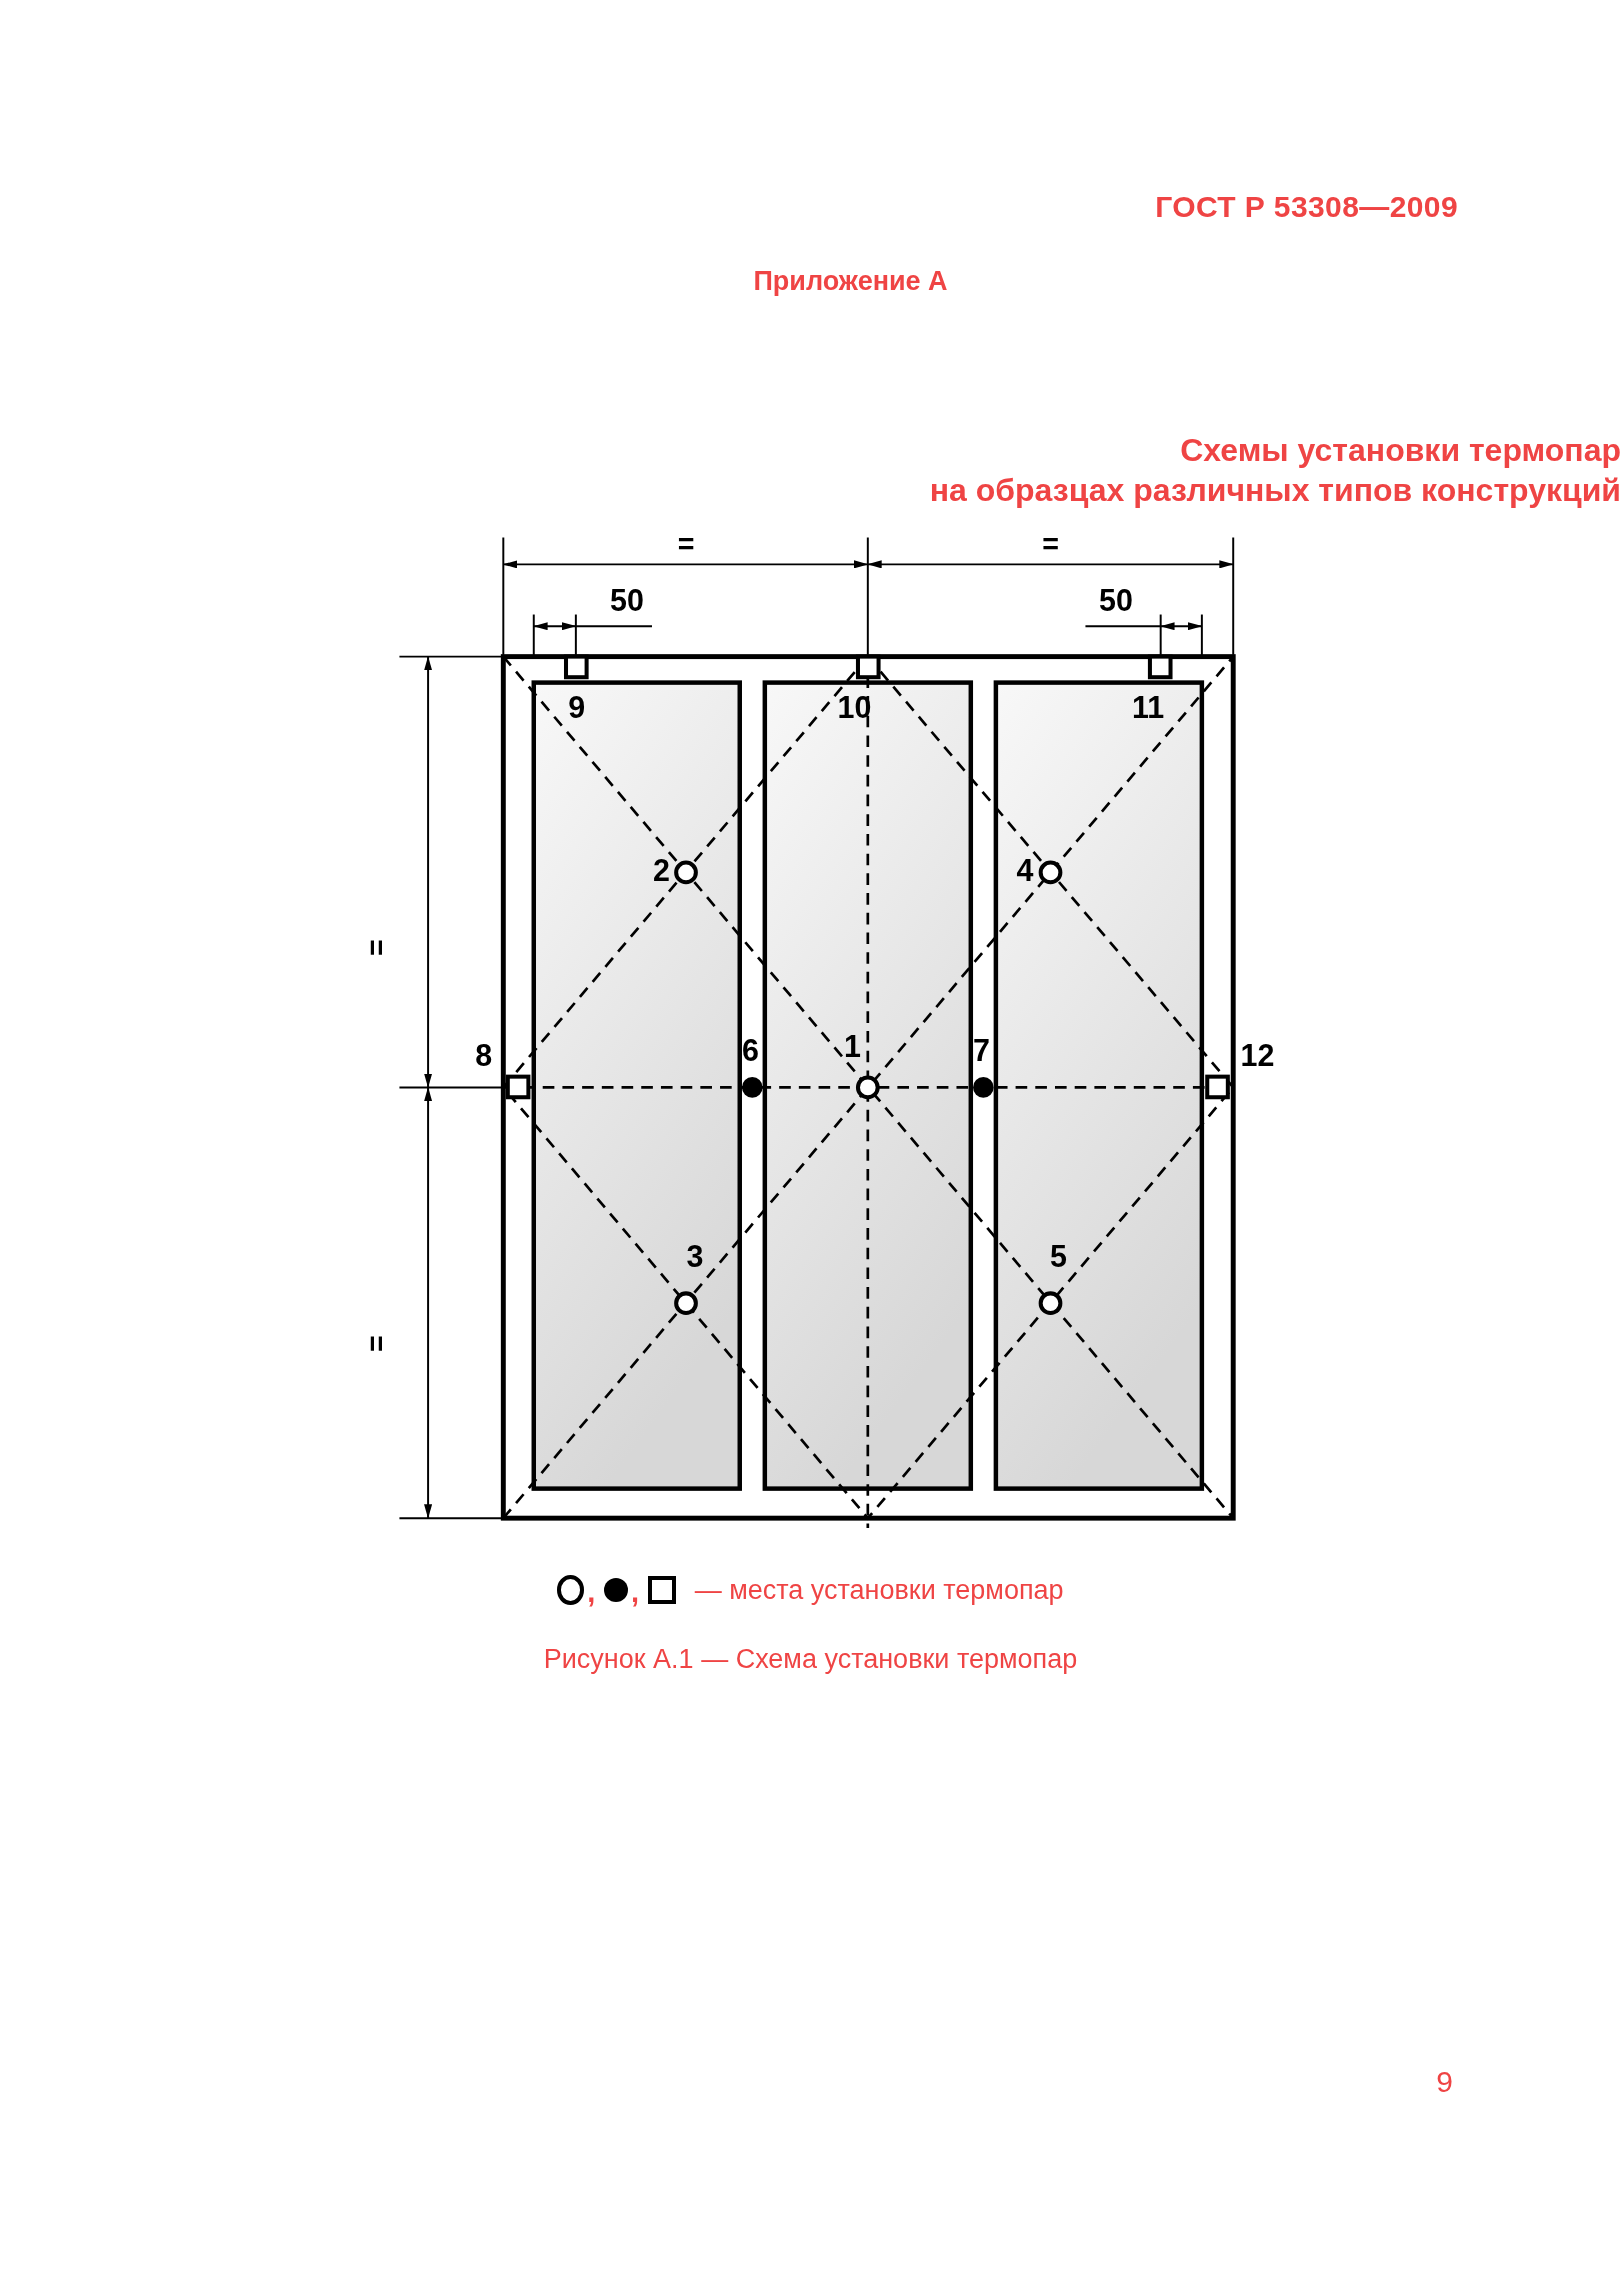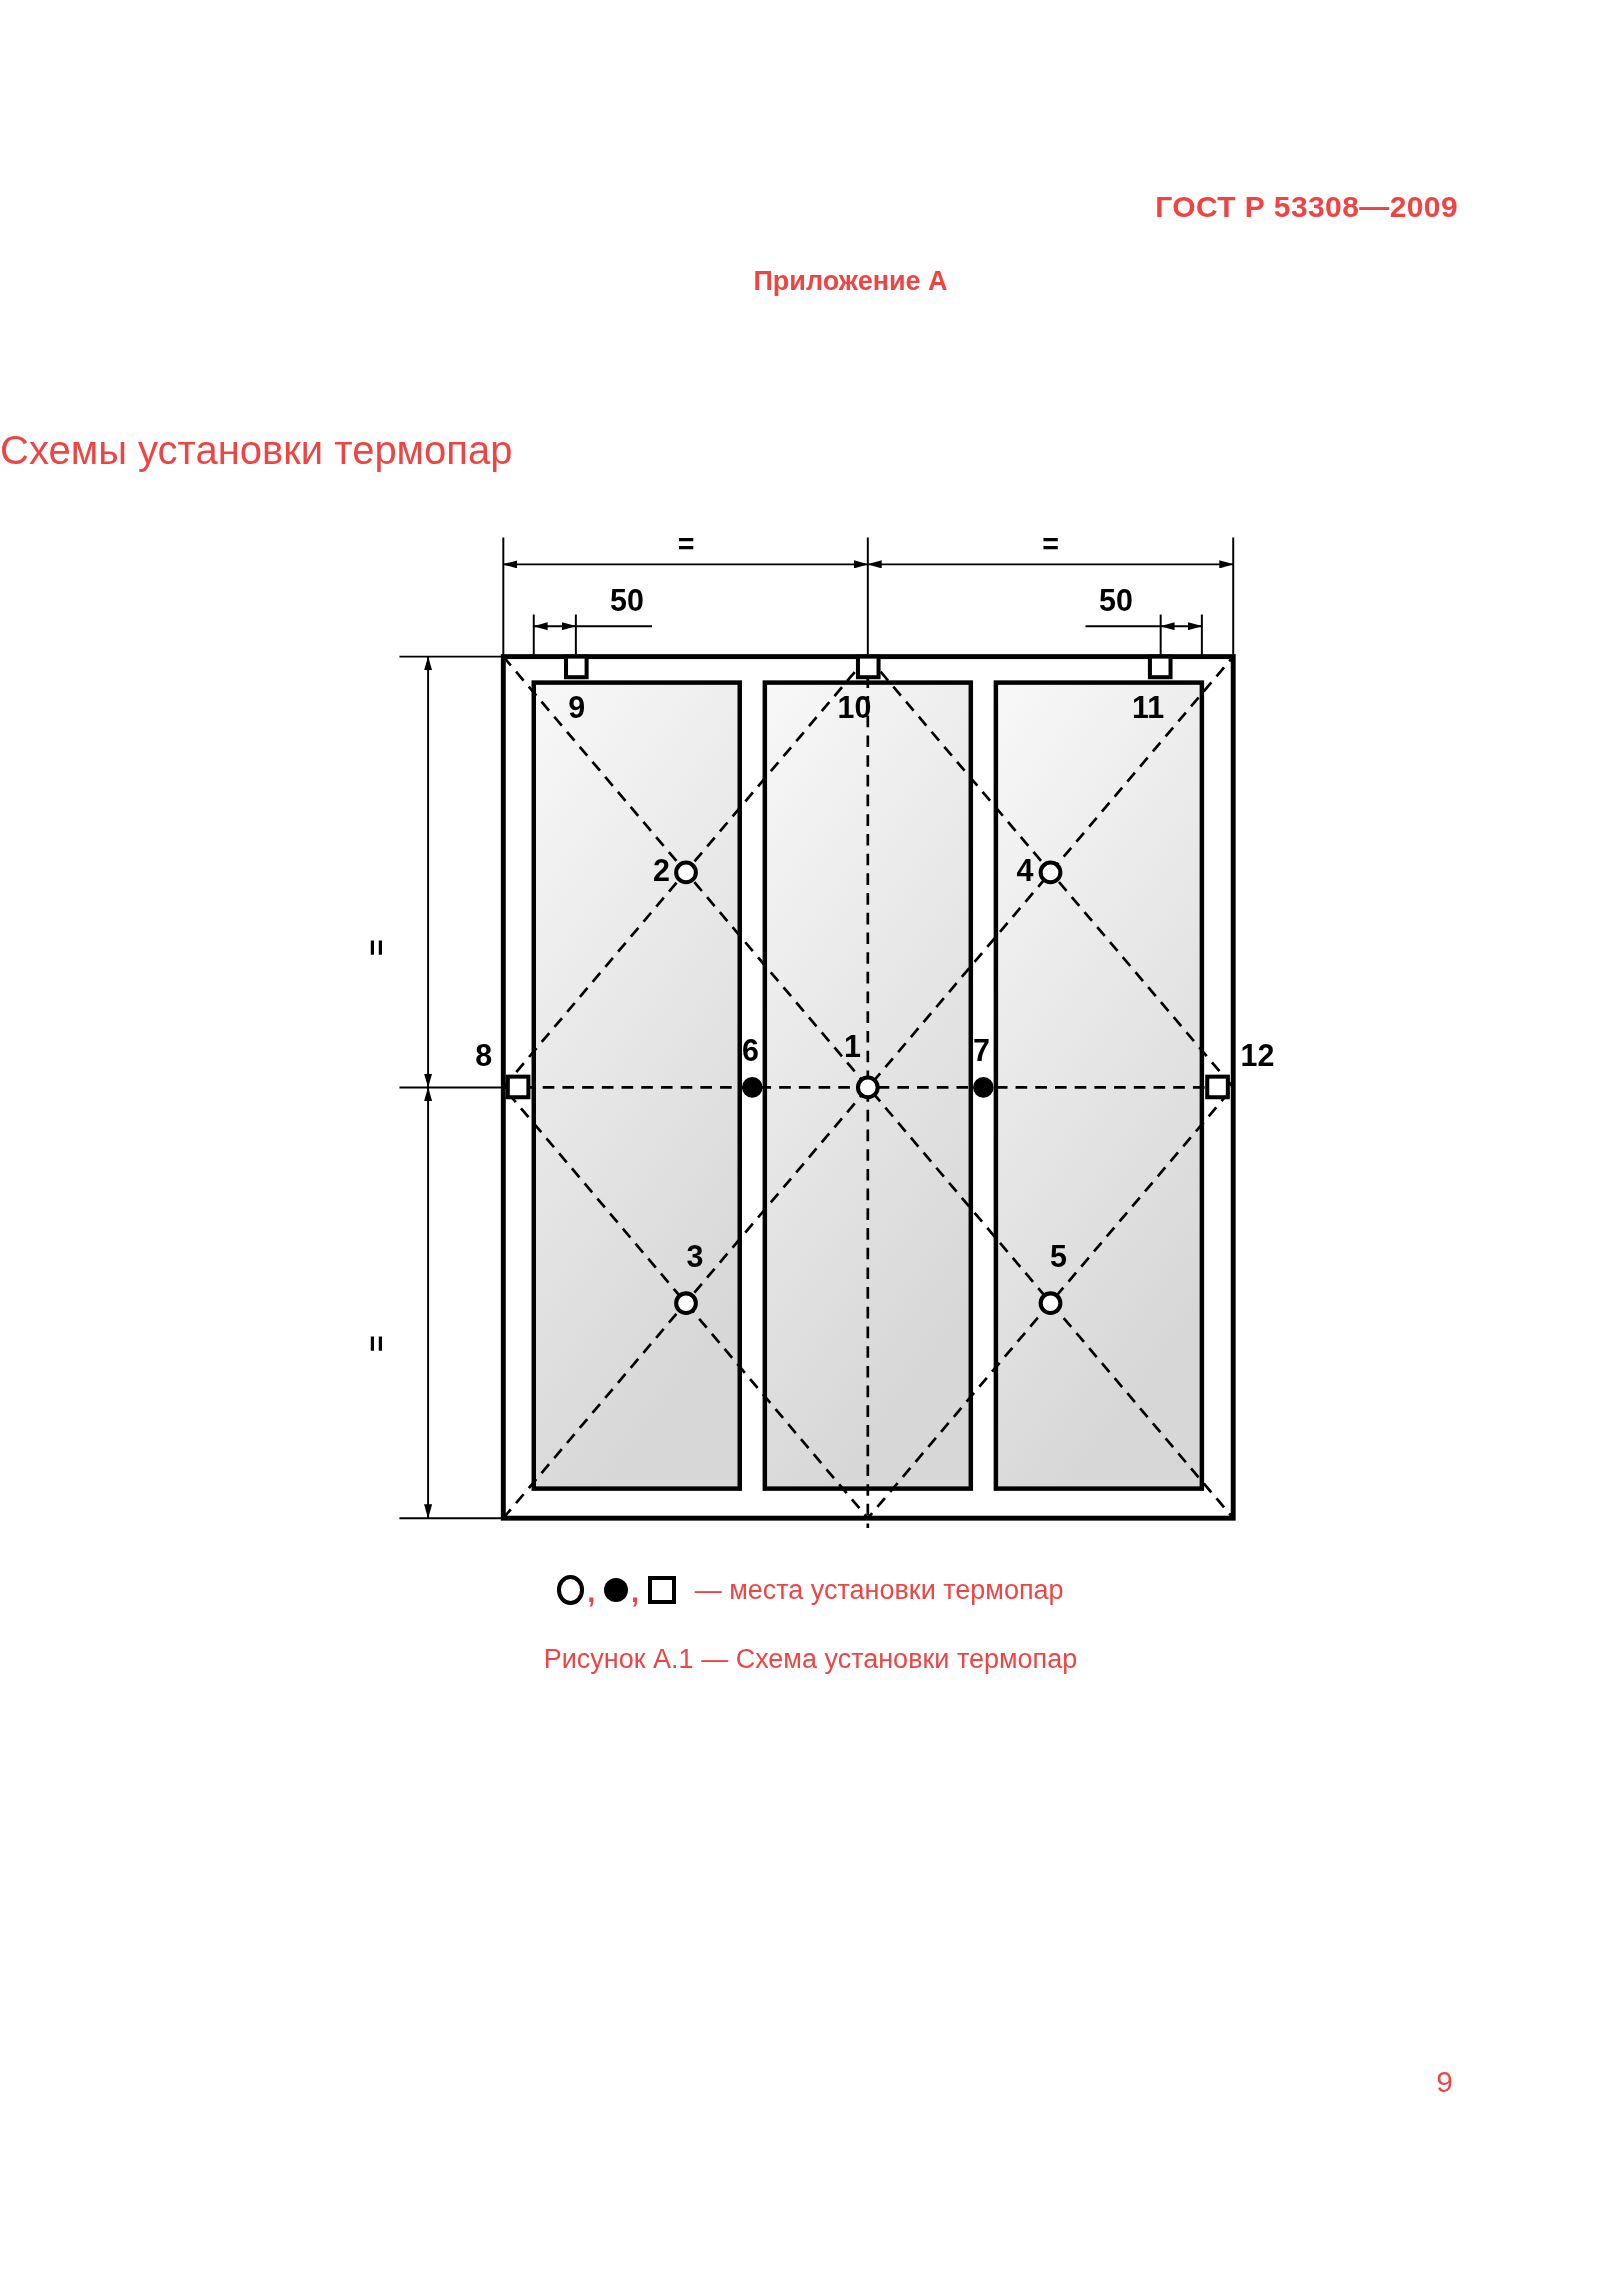--- a/index.html
+++ b/index.html
@@ -15,21 +15,21 @@
   .std-code{
     position:absolute;top:190px;right:163px;
     font-size:30px;font-weight:bold;letter-spacing:0.4px;
   }
   .appendix{
     position:absolute;top:263px;left:0;width:100%;
     text-align:center;font-size:27px;font-weight:bold;line-height:37px;padding-left:40px;
   }
   .fig-title{
     position:absolute;top:430px;left:0;width:100%;
-    text-align:left;font-size:40px;font-weight:normal;line-height:40px;
+    text-align:right;font-size:32px;font-weight:bold;line-height:40px;
   }
   .diagram-svg{position:absolute;left:0;top:0;width:1621px;height:2293px;}
   .legend{
     position:absolute;top:1571px;left:0;width:100%;
     display:flex;align-items:center;justify-content:center;
     font-size:27px;
   }
   .legend-ring{
     display:inline-block;width:19px;height:21.5px;
     border:4.5px solid #000;border-radius:50%;background:#fff;
@@ -62,20 +62,21 @@
 <div class="page">
 
   <div class="std-code">ГОСТ Р 53308—2009</div>
 
   <div class="appendix">
     <div>Приложение А</div>
   </div>
 
   <div class="fig-title">
     <div>Схемы установки термопар</div>
+    <div>на образцах различных типов конструкций</div>
   </div>
 
   <svg class="diagram-svg" viewBox="0 0 1810 2560" xmlns="http://www.w3.org/2000/svg">
     <defs>
       <marker id="arrow" viewBox="0 0 16 9" refX="15.5" refY="4.5" markerWidth="16" markerHeight="9" markerUnits="userSpaceOnUse" orient="auto-start-reverse">
         <path d="M0,0 L16,4.5 L0,9 Z" fill="#000"></path>
       </marker>
       <linearGradient id="panelGrad" x1="0" y1="0" x2="0.35" y2="1">
         <stop offset="0" stop-color="#f8f8f8"></stop>
         <stop offset="1" stop-color="#d7d7d7"></stop>

